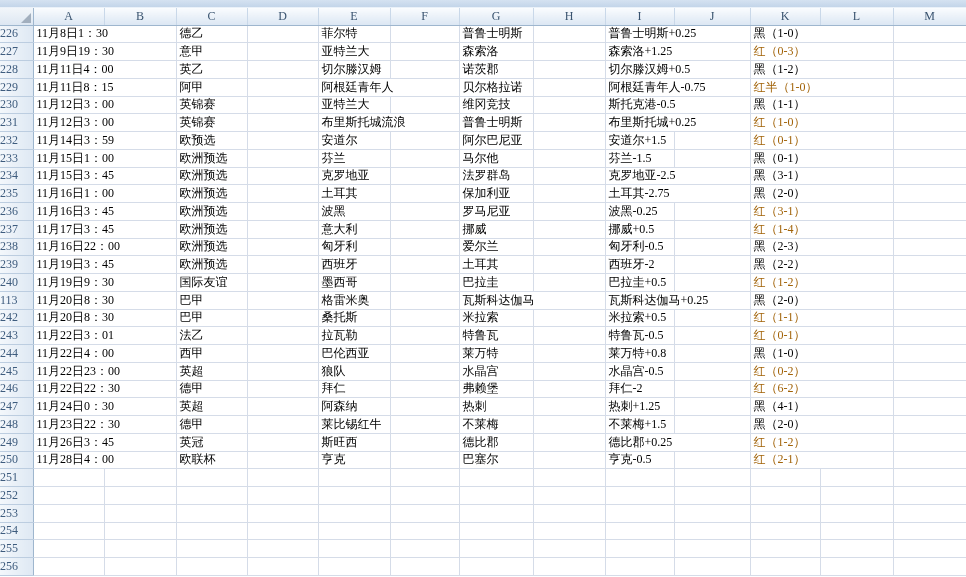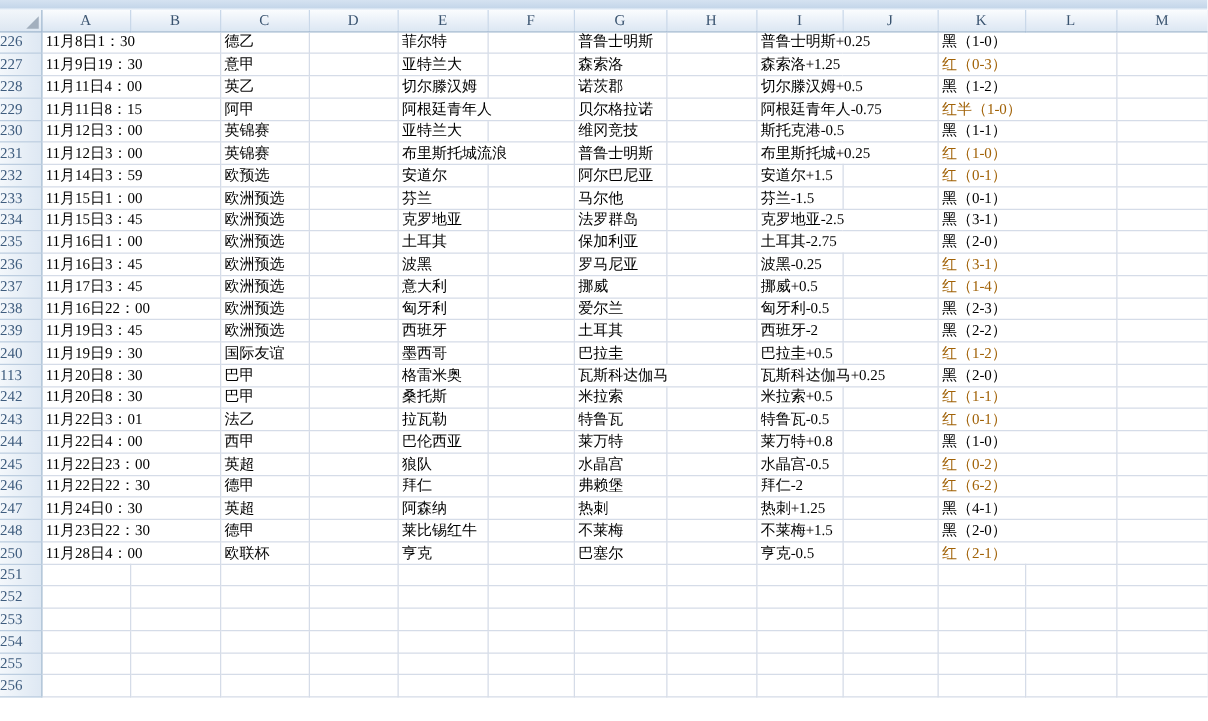--- a/index.html
+++ b/index.html
@@ -401,20 +401,33 @@
         <td class="cell">莱比锡红牛</td>
         <td class="cell"></td>
         <td class="cell">不莱梅</td>
         <td class="cell"></td>
         <td class="cell">不莱梅+1.5</td>
         <td class="cell"></td>
         <td class="cell" colspan="2">黑（2-0）</td>
         <td class="cell"></td>
       </tr>
       <tr class="data-row">
+        <th class="rowhead">249</th>
+        <td class="cell" colspan="2">11月26日3：45</td>
+        <td class="cell">英冠</td>
+        <td class="cell"></td>
+        <td class="cell">斯旺西</td>
+        <td class="cell"></td>
+        <td class="cell">德比郡</td>
+        <td class="cell"></td>
+        <td class="cell" colspan="2">德比郡+0.25</td>
+        <td class="cell red" colspan="2">红（1-2）</td>
+        <td class="cell"></td>
+      </tr>
+      <tr class="data-row">
         <th class="rowhead">250</th>
         <td class="cell" colspan="2">11月28日4：00</td>
         <td class="cell">欧联杯</td>
         <td class="cell"></td>
         <td class="cell">亨克</td>
         <td class="cell"></td>
         <td class="cell">巴塞尔</td>
         <td class="cell"></td>
         <td class="cell">亨克-0.5</td>
         <td class="cell"></td>

